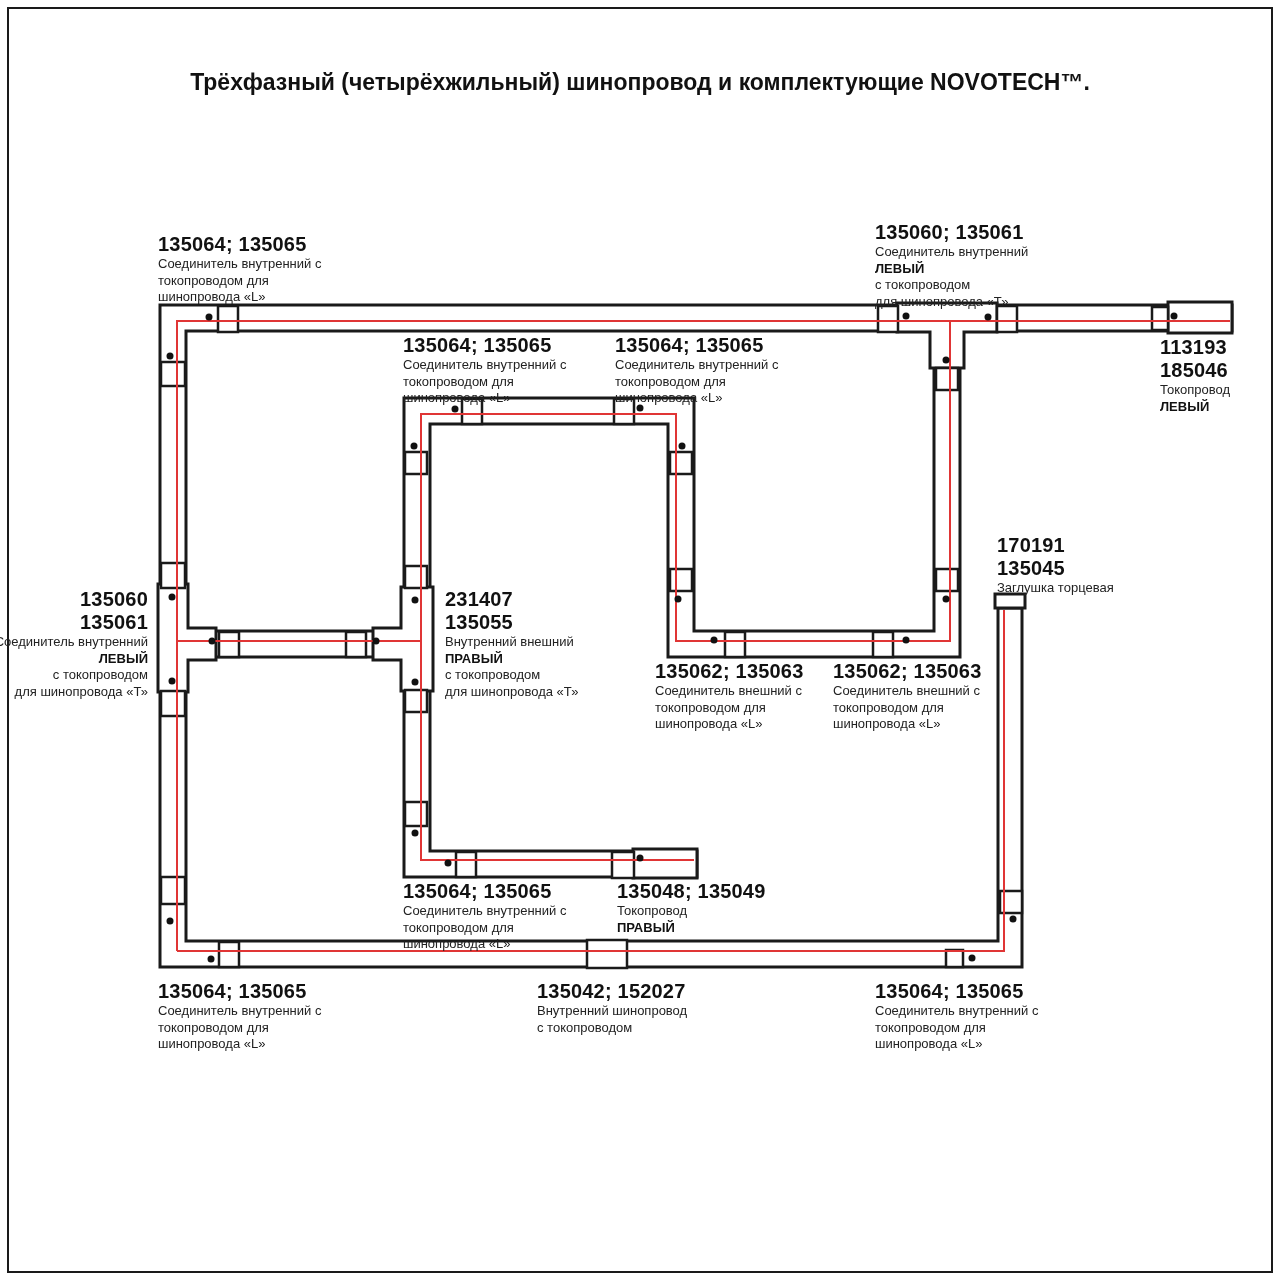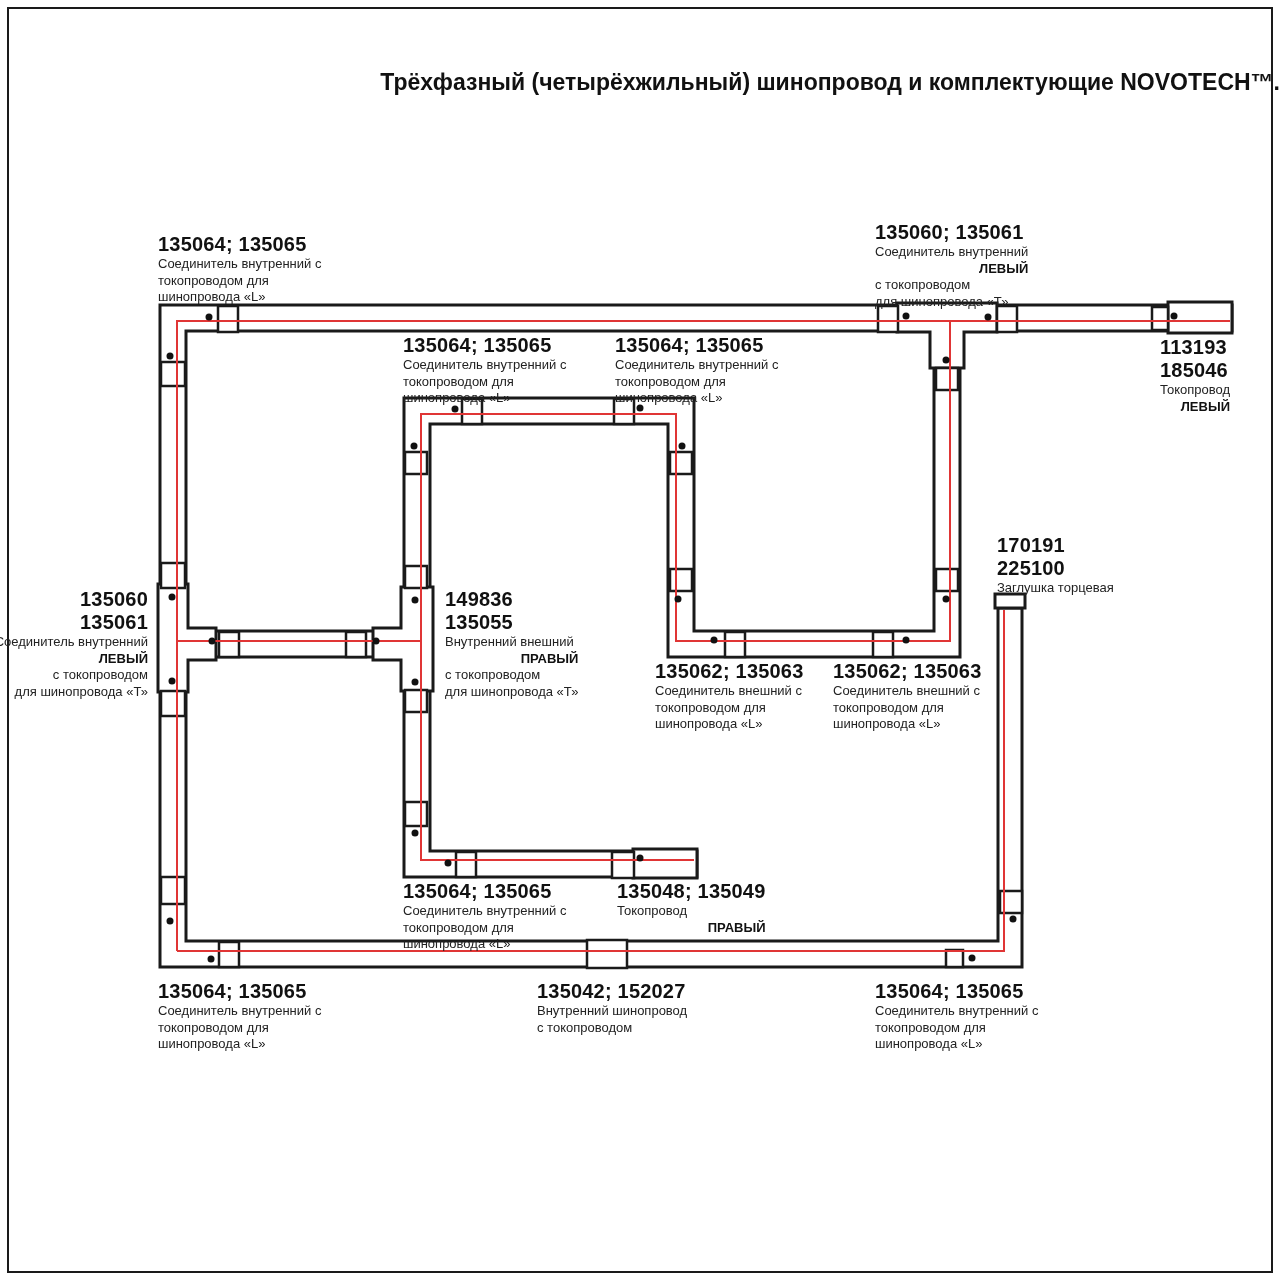--- a/index.html
+++ b/index.html
@@ -1,25 +1,25 @@
 <!DOCTYPE html>
 <html><head>
 <meta charset="utf-8">
 <style>
   html,body{margin:0;padding:0;background:#fff;}
   #page{position:relative;width:1280px;height:1280px;background:#fff;overflow:hidden;
         font-family:"Liberation Sans", sans-serif;color:#111;}
   #frame{position:absolute;inset:7px;border:2px solid #1a1a1a;pointer-events:none;}
-  #title{position:absolute;left:0;top:62px;width:100%;text-align:right;
+  #title{position:absolute;left:0;top:62px;width:100%;text-align:center;
          font-size:23px;font-weight:bold;line-height:40px;color:#111;}
   svg{position:absolute;left:0;top:0;}
   .lbl{position:absolute;white-space:nowrap;}
   .lbl .num{font-size:20px;font-weight:bold;line-height:23px;letter-spacing:.2px;}
   .lbl .d{font-size:13px;line-height:16.5px;color:#222;}
-  .lbl .d.b{font-weight:bold;color:#111;text-align:right;}
+  .lbl .d.b{font-weight:bold;color:#111;}
   .rt{text-align:right;}
 </style>
 </head>
 <body>
 
 <div id="page">
   <div id="frame"></div>
 
   <div id="title">
     <div>Трёхфазный (четырёхжильный) шинопровод и комплектующие NOVOTECH™.</div>
@@ -146,21 +146,21 @@
   <div class="lbl rt" style="right:1132px;top:588px">
     <div class="num">135060</div>
     <div class="num">135061</div>
     <div class="d">Соединитель внутренний</div>
     <div class="d b">ЛЕВЫЙ</div>
     <div class="d">с токопроводом</div>
     <div class="d">для шинопровода «Т»</div>
   </div>
 
   <div class="lbl" style="left:445px;top:588px">
-    <div class="num">149836</div>
+    <div class="num">231407</div>
     <div class="num">135055</div>
     <div class="d">Внутренний внешний</div>
     <div class="d b">ПРАВЫЙ</div>
     <div class="d">с токопроводом</div>
     <div class="d">для шинопровода «Т»</div>
   </div>
 
   <div class="lbl" style="left:655px;top:660px">
     <div class="num">135062; 135063</div>
     <div class="d">Соединитель внешний с</div>
@@ -170,21 +170,21 @@
 
   <div class="lbl" style="left:833px;top:660px">
     <div class="num">135062; 135063</div>
     <div class="d">Соединитель внешний с</div>
     <div class="d">токопроводом для</div>
     <div class="d">шинопровода «L»</div>
   </div>
 
   <div class="lbl" style="left:997px;top:534px">
     <div class="num">170191</div>
-    <div class="num">225100</div>
+    <div class="num">135045</div>
     <div class="d">Заглушка торцевая</div>
   </div>
 
   <div class="lbl" style="left:403px;top:880px">
     <div class="num">135064; 135065</div>
     <div class="d">Соединитель внутренний с</div>
     <div class="d">токопроводом для</div>
     <div class="d">шинопровода «L»</div>
   </div>
 

